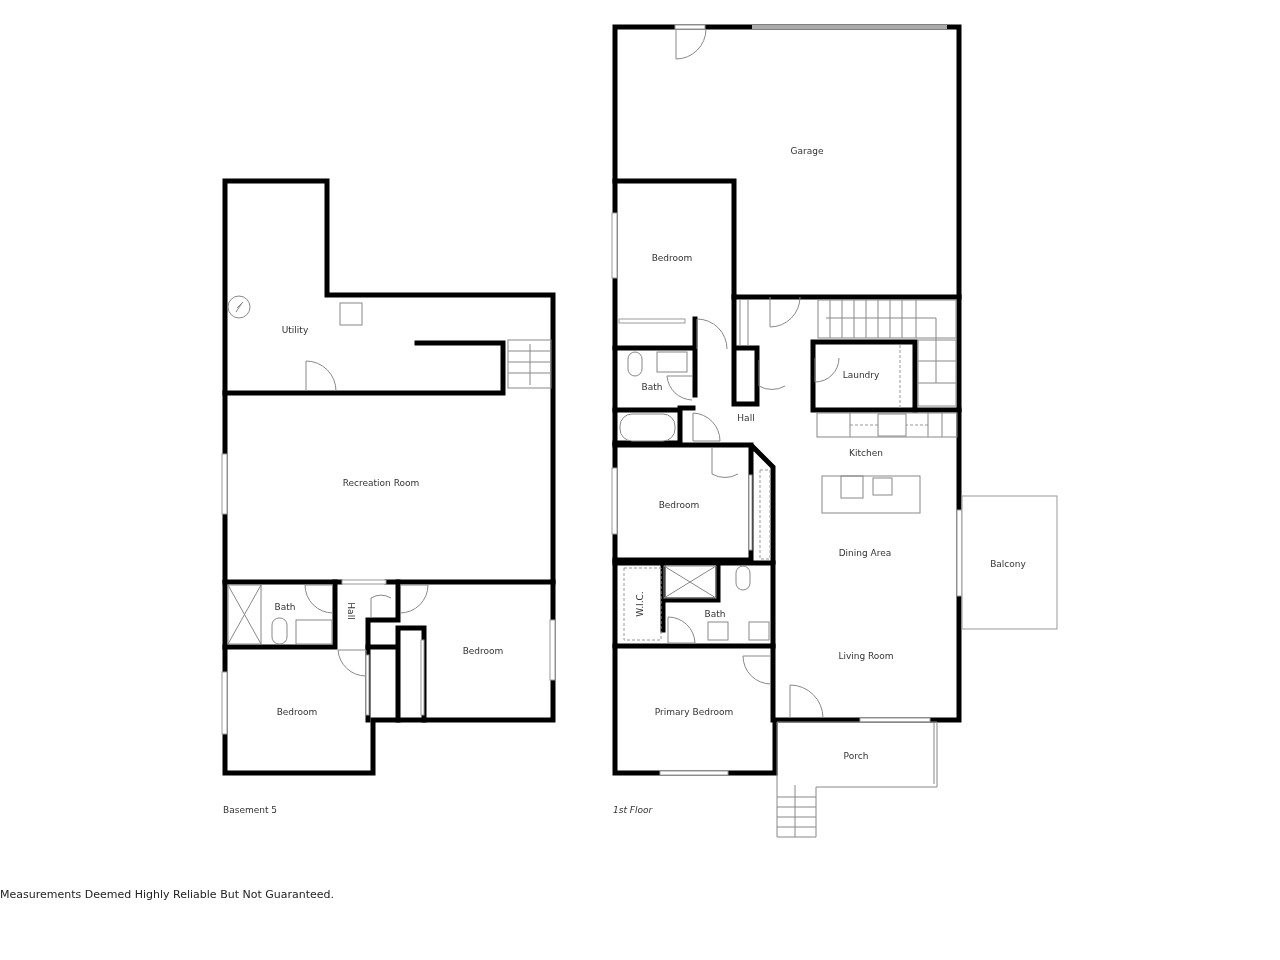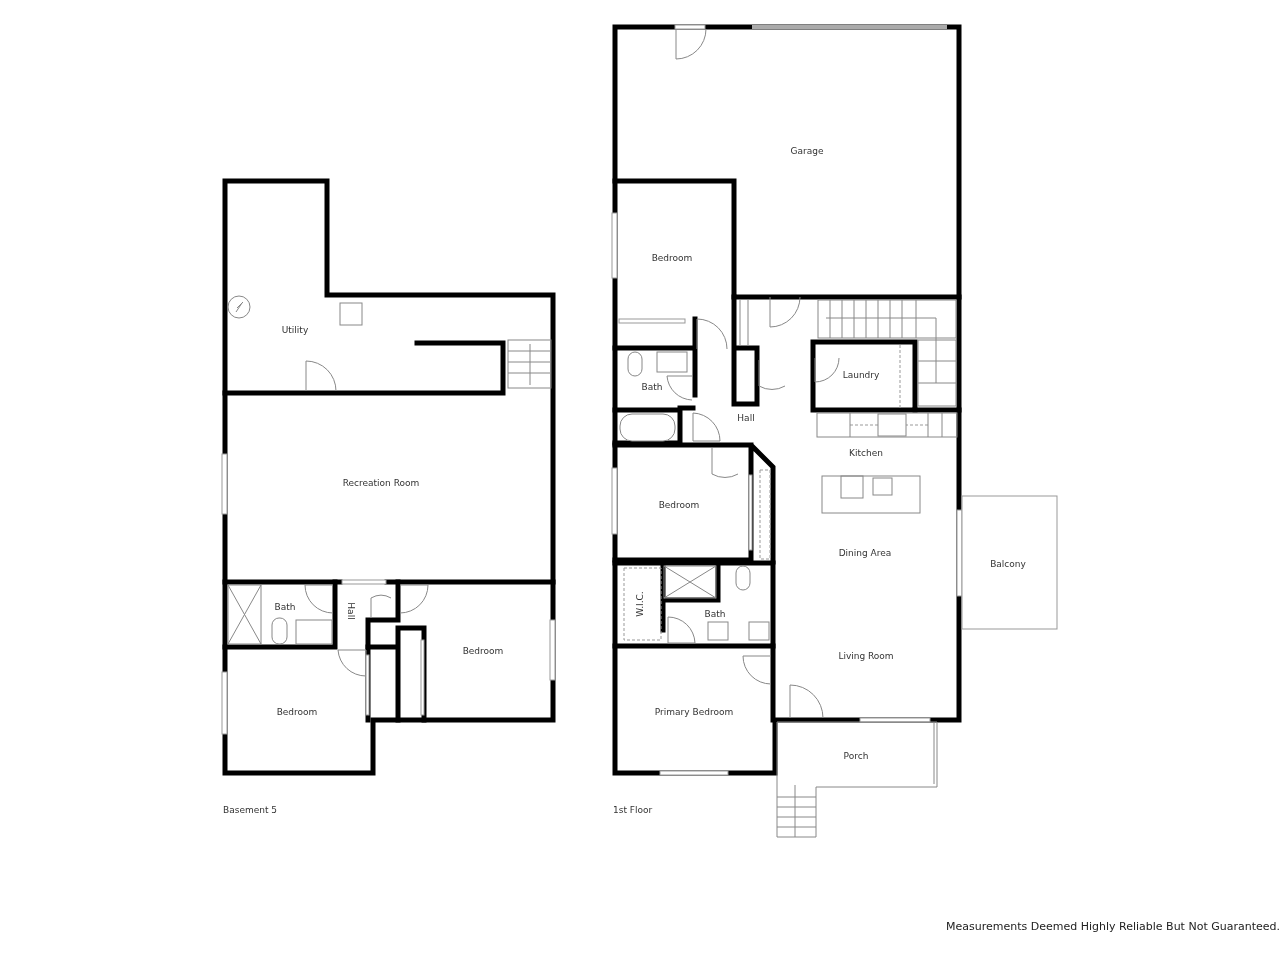--- a/index.html
+++ b/index.html
@@ -5,21 +5,21 @@
   html,body{margin:0;padding:0;background:#ffffff;}
   body{width:1280px;height:960px;position:relative;overflow:hidden;font-family:"DejaVu Sans","Liberation Sans",sans-serif;}
   svg{position:absolute;left:0;top:0;}
   .wall{fill:none;stroke:#000;stroke-width:5;stroke-linecap:square;stroke-linejoin:miter;}
   .thin{fill:none;stroke:#888;stroke-width:1;}
   .fix{fill:#fff;stroke:#888;stroke-width:1;}
   .win{fill:#fff;stroke:#999;stroke-width:1;}
   .dash{fill:none;stroke:#999;stroke-width:1;stroke-dasharray:3 2;}
   .lbl{font-size:9px;fill:#333;text-anchor:middle;dominant-baseline:middle;}
   .floor-lbl{position:absolute;font-size:9px;color:#333;}
-  .footer{position:absolute;left:0;width:1280px;top:920px;text-align:right;font-size:11px;color:#222;}
+  .footer{position:absolute;left:0;width:1280px;top:888px;text-align:left;font-size:11px;color:#222;}
 </style>
 </head>
 <body>
 
 <svg width="1280" height="960" viewBox="0 0 1280 960">
 
   <g>
 
     <path class="wall" d="M225 181 L327 181 L327 295 L553 295 L553 720 L373 720 L373 773 L225 773 Z"></path>
 
@@ -183,14 +183,14 @@
     <text class="lbl" x="1008" y="564">Balcony</text>
     <text class="lbl" x="640" y="604" transform="rotate(-90 640 604)">W.I.C.</text>
     <text class="lbl" x="715" y="614">Bath</text>
     <text class="lbl" x="866" y="656">Living Room</text>
     <text class="lbl" x="694" y="712">Primary Bedroom</text>
     <text class="lbl" x="856" y="756">Porch</text>
   </g>
 </svg>
 
 <div class="floor-lbl" style="left:223px;top:805px;">Basement 5</div>
-<div class="floor-lbl" style="left:613px;top:805px;">1st Floor</div>
+<div class="floor-lbl" style="left:613px;top:805px;font-style:italic;">1st Floor</div>
 <div class="footer">Measurements Deemed Highly Reliable But Not Guaranteed.</div>
 
 </body></html>

